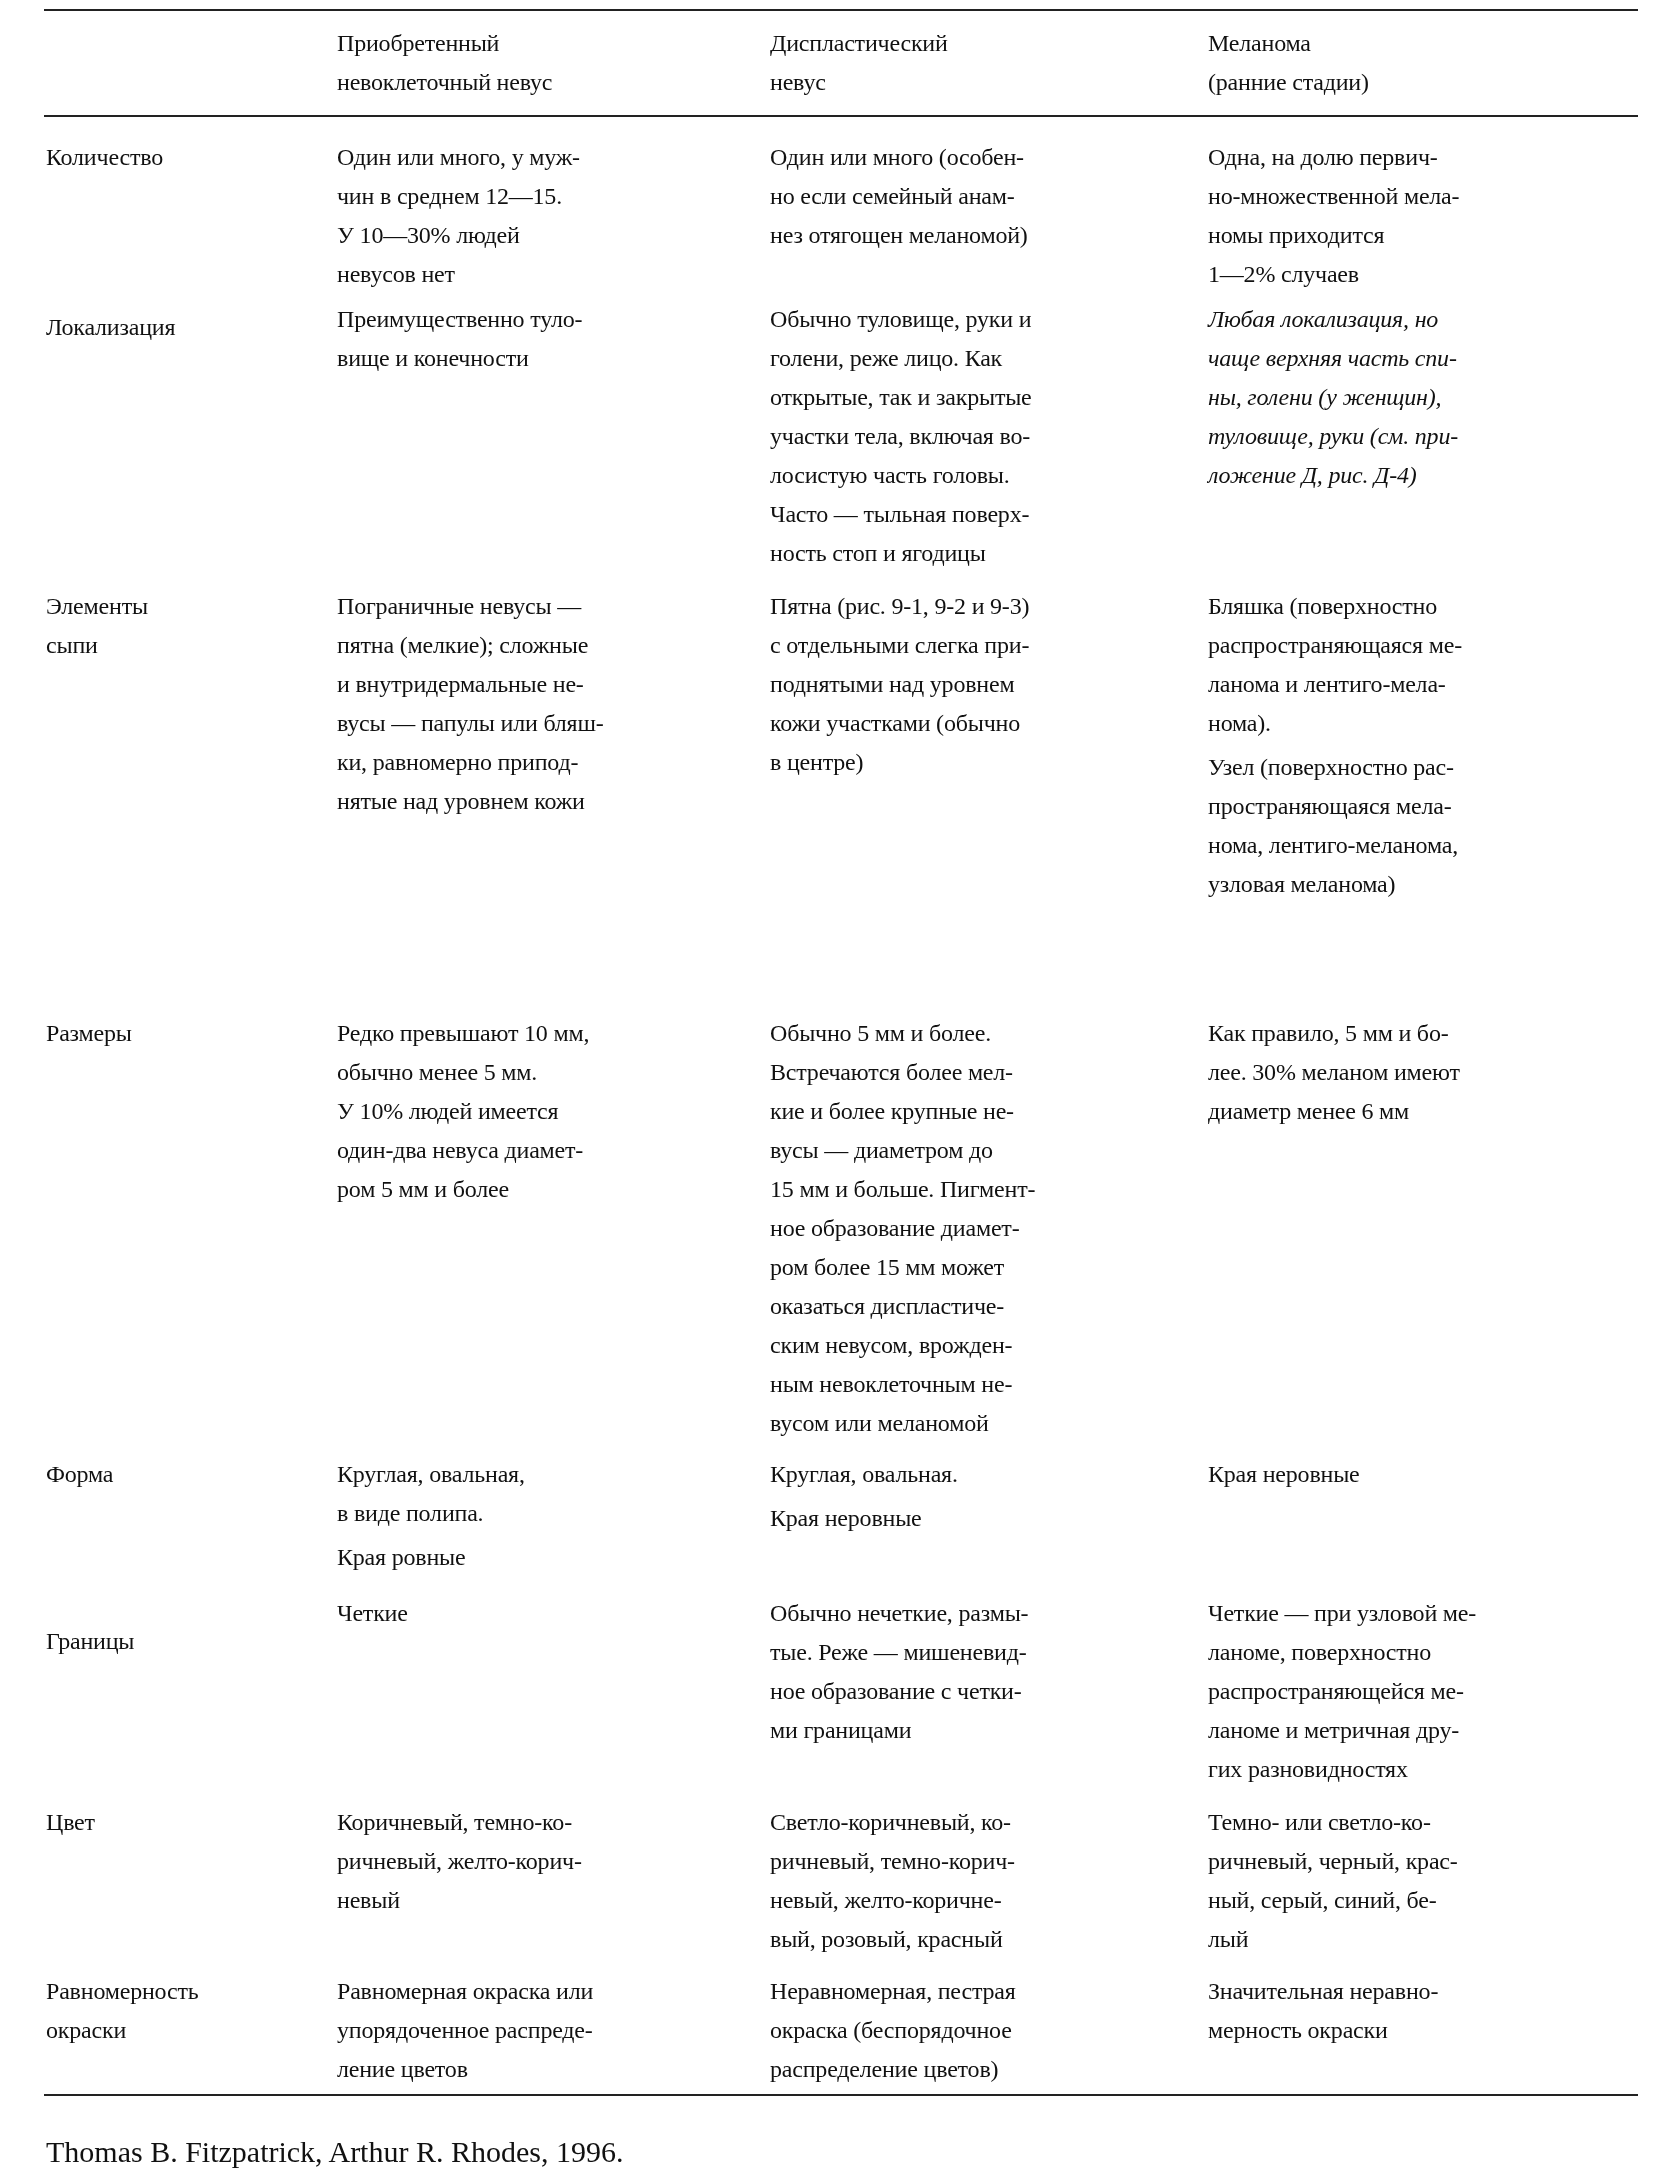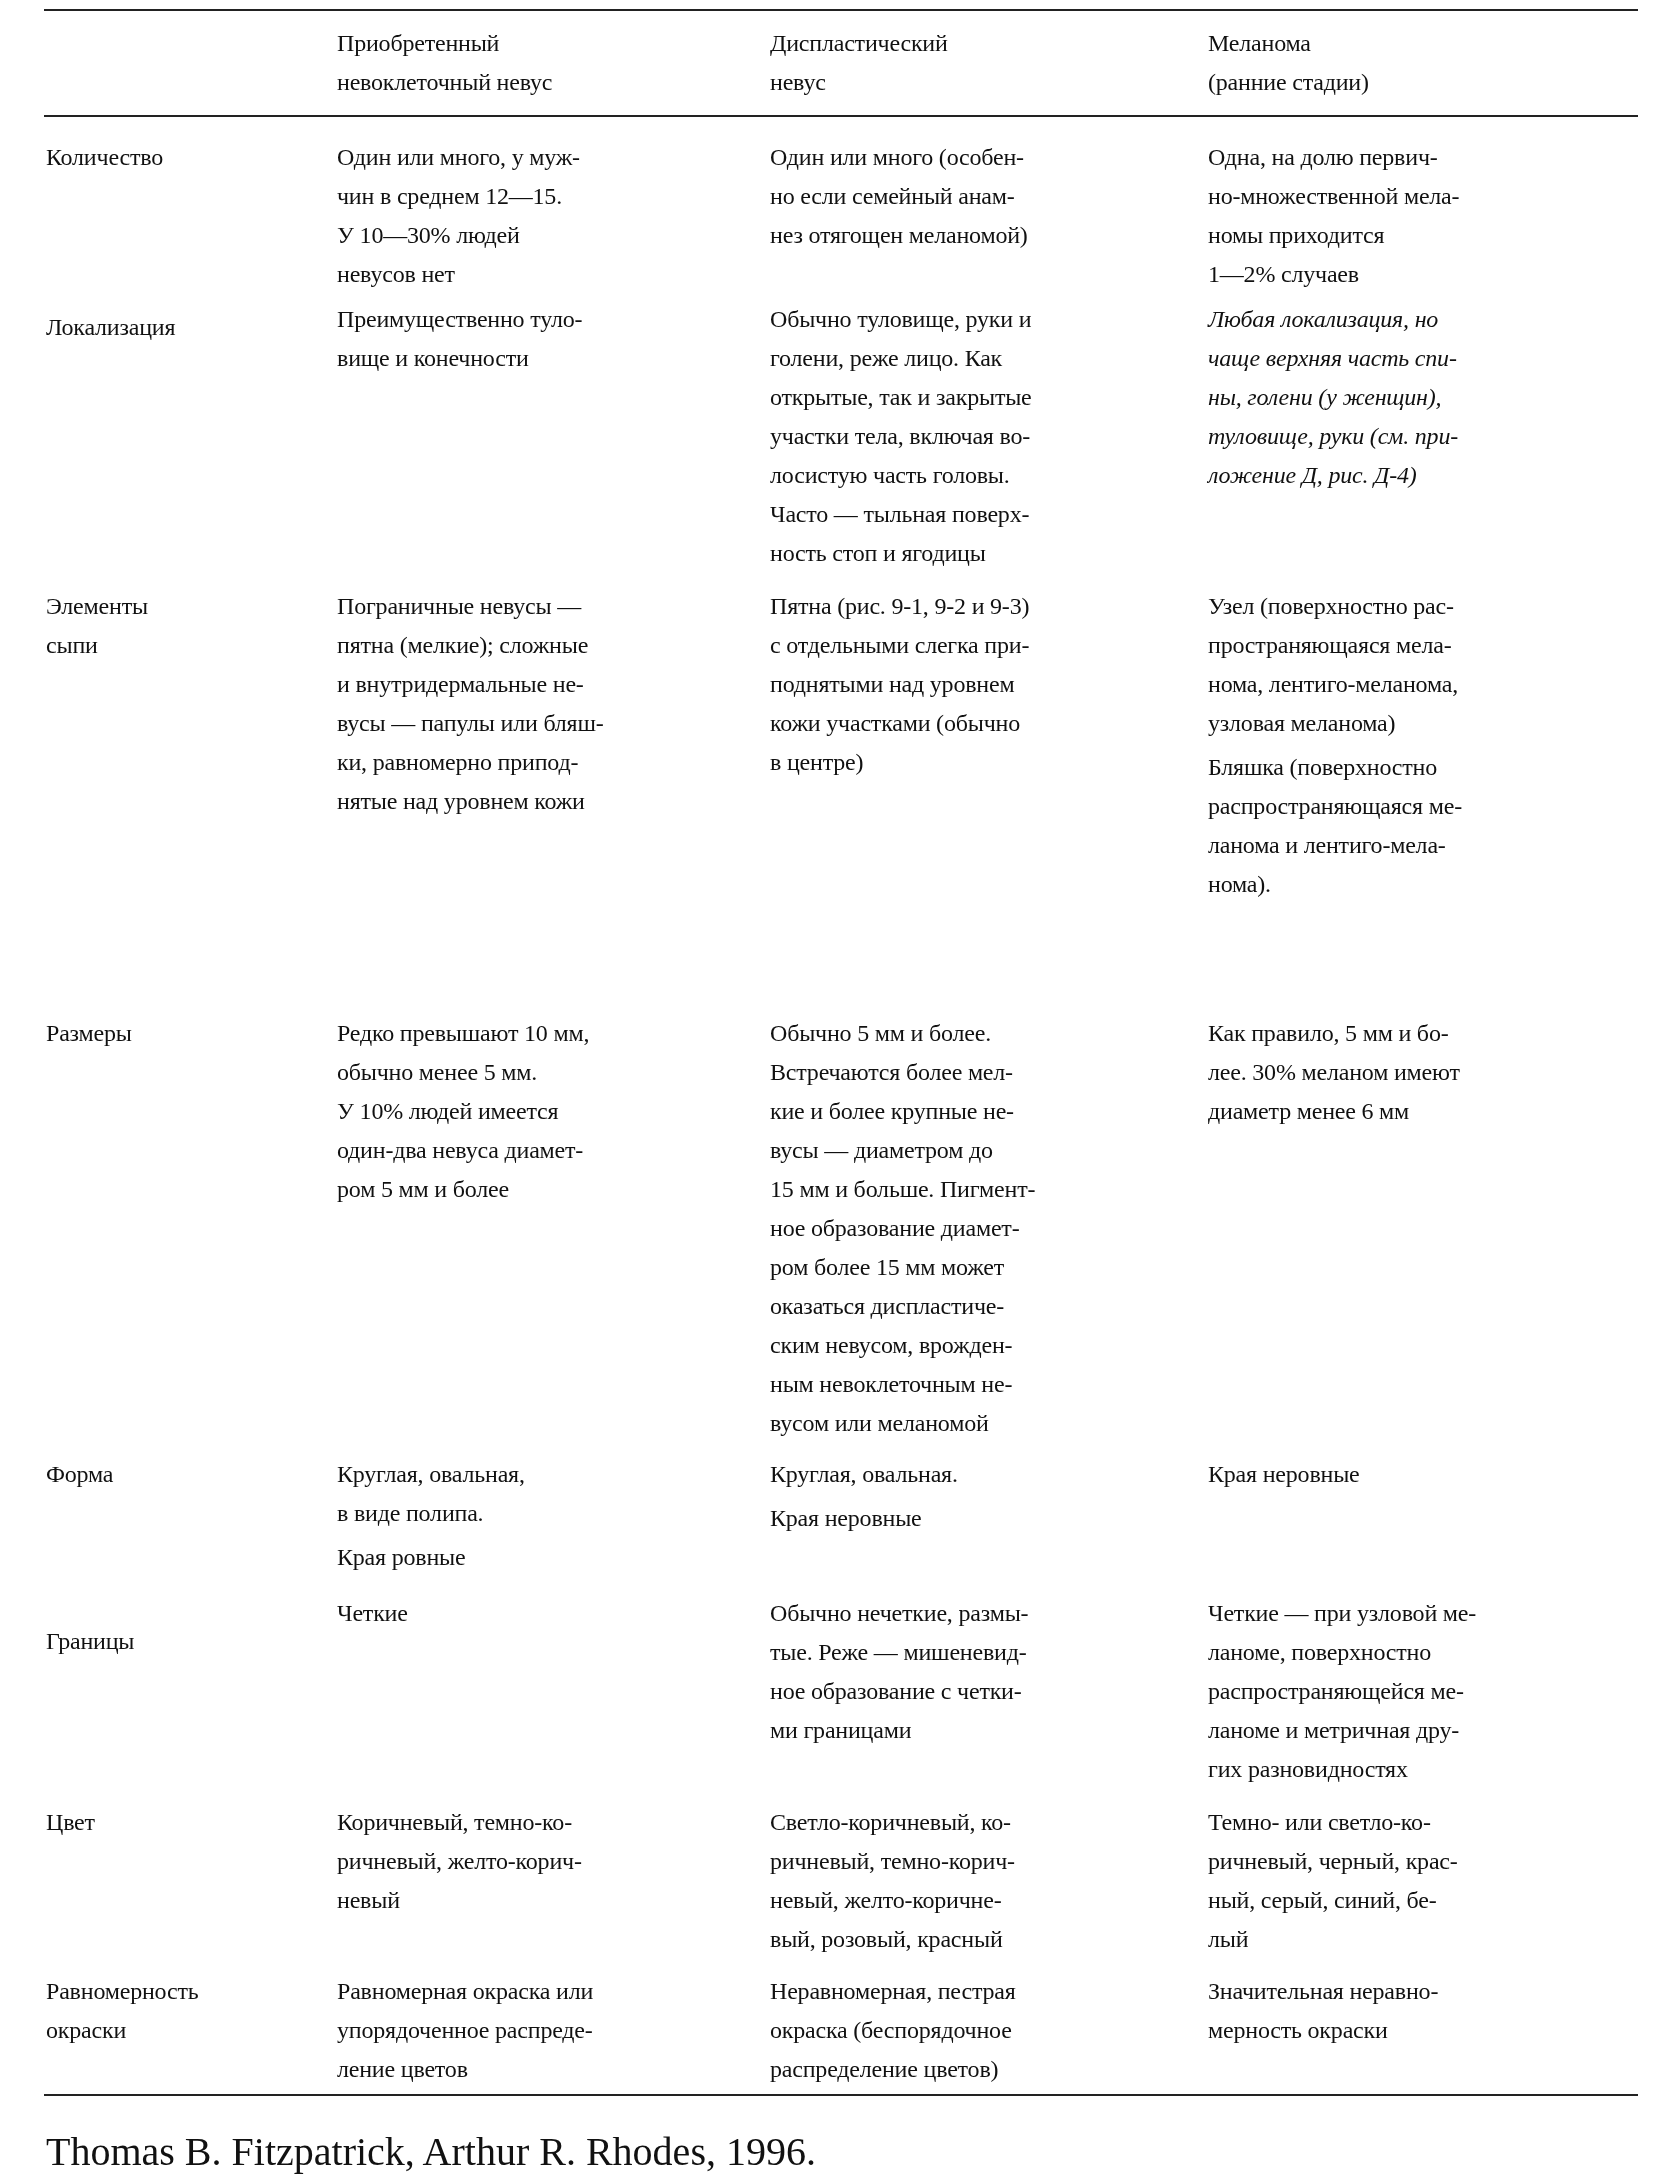--- a/index.html
+++ b/index.html
@@ -6,21 +6,21 @@
   body { width:1661px; height:2182px; position:relative; overflow:hidden;
          font-family:"Liberation Serif", "DejaVu Serif", serif; color:#111; }
   .rule { position:absolute; left:44px; width:1594px; height:0; border-top:2px solid #222; }
   .cell { position:absolute; font-size:24px; line-height:39px; white-space:nowrap; letter-spacing:-0.2px; }
   .cell .ln { display:block; }
   .cell .para { display:block; margin-bottom:5px; }
   .c0 { left:46px; }
   .c1 { left:337px; }
   .c2 { left:770px; }
   .c3 { left:1208px; }
-  .source { position:absolute; left:46px; top:2132px; font-size:40px; line-height:39px; }
+  .source { position:absolute; left:46px; top:2132px; font-size:30px; line-height:39px; }
 </style>
 </head>
 <body>
 
 <div class="rule" style="top:9px;"></div>
 <div class="rule" style="top:115px;"></div>
 <div class="rule" style="top:2094px;"></div>
 
 <div id="table">
     <div class="cell c1" style="top: 24px;">
@@ -120,30 +120,30 @@
       <span class="para">
         <span class="ln">Пятна (рис. 9-1, 9-2 и 9-3)</span>
         <span class="ln">с отдельными слегка при-</span>
         <span class="ln">поднятыми над уровнем</span>
         <span class="ln">кожи участками (обычно</span>
         <span class="ln">в центре)</span>
       </span>
     </div>
     <div class="cell c3" style="top: 587px;">
       <span class="para">
+        <span class="ln">Бляшка (поверхностно</span>
+        <span class="ln">распространяющаяся ме-</span>
+        <span class="ln">ланома и лентиго-мела-</span>
+        <span class="ln">нома).</span>
+      </span>
+      <span class="para">
         <span class="ln">Узел (поверхностно рас-</span>
         <span class="ln">пространяющаяся мела-</span>
         <span class="ln">нома, лентиго-меланома,</span>
         <span class="ln">узловая меланома)</span>
-      </span>
-      <span class="para">
-        <span class="ln">Бляшка (поверхностно</span>
-        <span class="ln">распространяющаяся ме-</span>
-        <span class="ln">ланома и лентиго-мела-</span>
-        <span class="ln">нома).</span>
       </span>
     </div>
     <div class="cell c0" style="top: 1014px;">
       <span class="para">
         <span class="ln">Размеры</span>
       </span>
     </div>
     <div class="cell c1" style="top: 1014px;">
       <span class="para">
         <span class="ln">Редко превышают 10 мм,</span>

